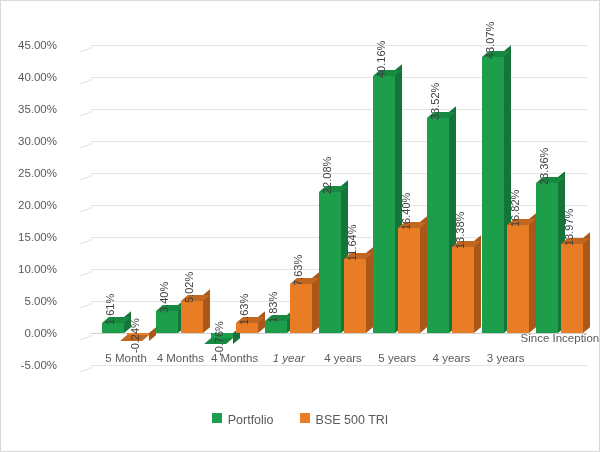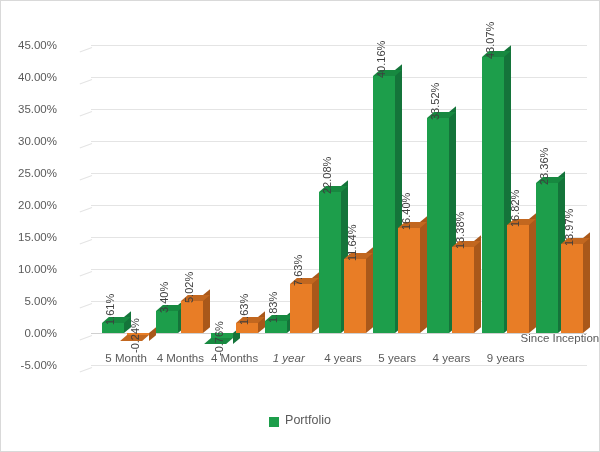--- a/index.html
+++ b/index.html
@@ -128,21 +128,21 @@
     left: 0;
     right: 0;
     top: 412px;
     display: flex;
     justify-content: center;
     align-items: center;
     gap: 26px;
   }
   .legend-item {
     display: flex;
-    align-items: flex-end;
+    align-items: flex-start;
     gap: 6px;
     font-size: 12.5px;
     color: #5a5a5a;
   }
   .legend-swatch {
     width: 10px;
     height: 10px;
     display: inline-block;
   }
 </style>
@@ -304,24 +304,28 @@
   </div>
 
   <div id="xlabels">
       <div class="x-label" style="left: 85.1111px; top: 350px;">5 Month</div>
       <div class="x-label" style="left: 139.333px; top: 350px;">4 Months</div>
       <div class="x-label" style="left: 193.556px; top: 350px;">4 Months</div>
       <div class="x-label" style="left: 247.778px; top: 350px; font-style: italic;">1 year</div>
       <div class="x-label" style="left: 302px; top: 350px;">4 years</div>
       <div class="x-label" style="left: 356.222px; top: 350px;">5 years</div>
       <div class="x-label" style="left: 410.444px; top: 350px;">4 years</div>
-      <div class="x-label" style="left: 464.667px; top: 350px;">9 years</div>
+      <div class="x-label" style="left: 464.667px; top: 350px;">3 years</div>
       <div class="x-label" style="left: 518.889px; top: 330px;">Since Inception</div>
     </div>
 
   <div id="legend">
       <div class="legend-item">
         <span class="legend-swatch" style="background: rgb(29, 158, 75);"></span>
         <span>Portfolio</span>
       </div>
+      <div class="legend-item">
+        <span class="legend-swatch" style="background: rgb(232, 125, 38);"></span>
+        <span>BSE 500 TRI</span>
+      </div>
     </div>
 
 </div>
 
 </body></html>

